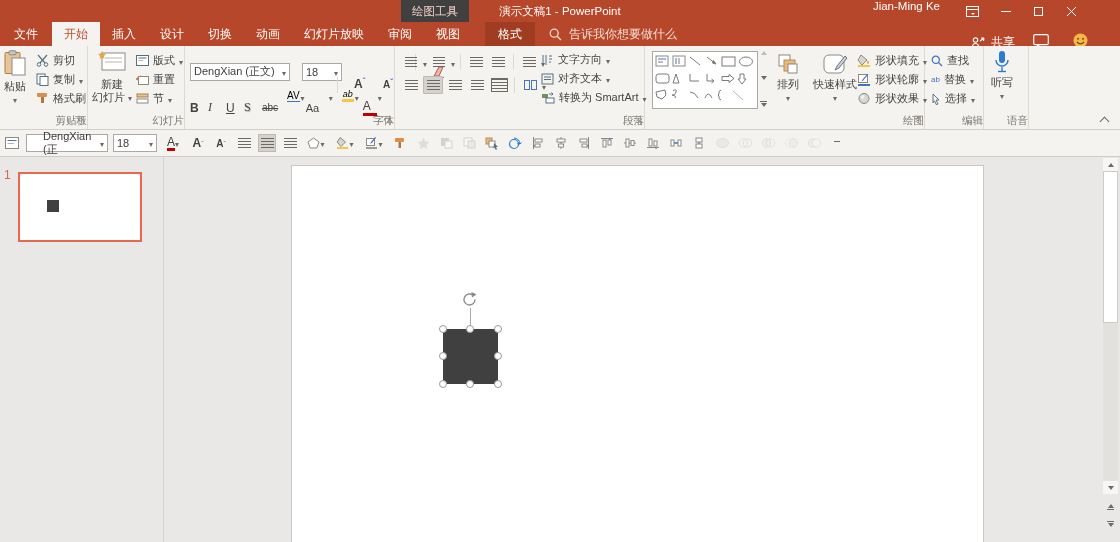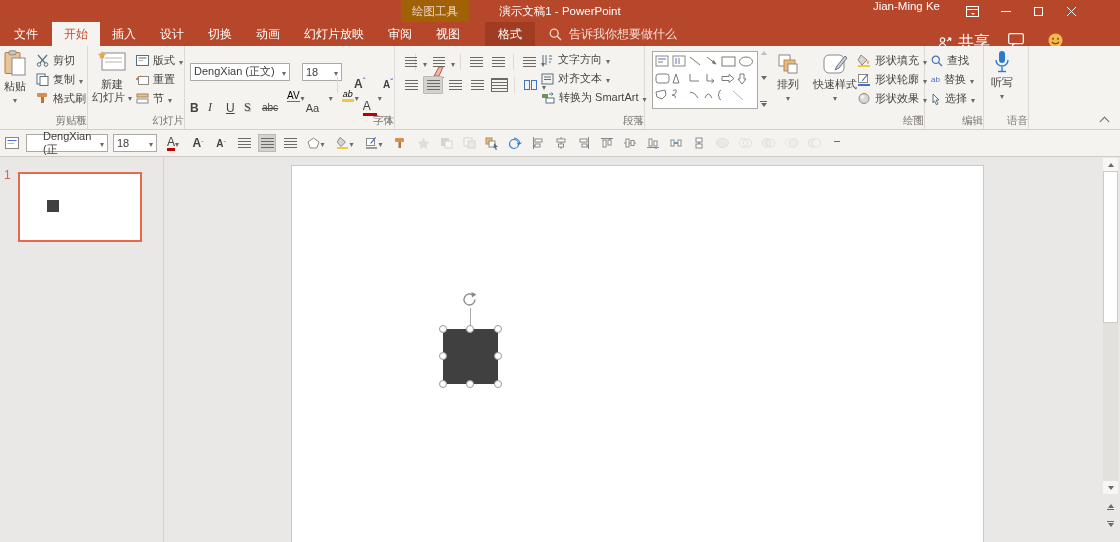--- a/index.html
+++ b/index.html
@@ -2,39 +2,39 @@
 <html><head>
 <meta charset="utf-8">
 <style>
   html,body{margin:0;padding:0;}
   body{width:1120px;height:542px;overflow:hidden;position:relative;
        font-family:"Liberation Sans","DejaVu Sans",sans-serif;background:#e9e8e6;
        -webkit-font-smoothing:antialiased;}
   .abs{position:absolute;}
   
   .titlebar{position:absolute;top:0;left:0;width:1120px;height:22px;background:#b7472a;color:#fff;}
-  .ctx-chip{position:absolute;left:401px;top:0;height:22px;padding:0 11px;background:#a16207;
+  .ctx-chip{position:absolute;left:401px;top:0;height:22px;padding:0 11px;background:#404040;
             color:#f2d3c8;font-size:11.5px;line-height:23px;}
   .doc-title{position:absolute;left:0;top:0;width:1120px;text-align:center;font-size:11.5px;
              line-height:22px;color:#fff;pointer-events:none;}
   .tb-right{position:absolute;right:32px;top:0;height:22px;display:flex;align-items:flex-start;gap:0;}
   .tb-user{font-size:11.5px;color:#fff;margin-right:16px;}
   .winbtn{width:33px;height:22px;display:flex;align-items:center;justify-content:center;
           font-size:10px;color:#fff;}
   .winbtn svg{display:block}
   
   .tabrow{position:absolute;top:22px;left:0;width:1120px;height:24px;background:#b7472a;
           display:flex;align-items:stretch;color:#fff;font-size:12px;}
   .tab{padding:0 12px;display:flex;align-items:center;cursor:default;}
   .tab.file{padding:0 14px;}
   .tab.active{background:#f5f3f0;color:#c24e2e;}
   .tab.contextual{background:#a03c21;margin-left:13px;padding:8px 13px;}
   .tellme{display:flex;align-items:center;gap:7px;margin-left:14px;font-size:12px;color:#f6ded6;}
   .tabrow-right{position:absolute;right:0;top:8px;height:24px;display:flex;align-items:center;gap:18px;
-                padding-right:57px;font-size:16px;color:#fff;}
+                padding-right:32px;font-size:12px;color:#fff;}
   .share-wrap{display:flex;align-items:center;gap:5px;}
   
   .ribbon{position:absolute;top:46px;left:0;width:1120px;height:84px;background:#f5f3f0;
           border-bottom:1px solid #d2cfca;display:flex;box-sizing:border-box;}
   .rgroup{position:relative;height:100%;border-right:1px solid #ddd9d4;box-sizing:border-box;flex:none;}
   .glabel{position:absolute;bottom:1px;left:0;right:0;text-align:right;font-size:10.5px;color:#7b7873;}
   .dlg{position:absolute;right:3px;bottom:4px;width:8px;height:8px;border-left:1px solid #9a948e;
        border-bottom:1px solid #9a948e;transform:rotate(180deg);opacity:.8;}
   .dlg::after{content:"";position:absolute;left:1px;bottom:1px;width:4px;height:4px;
        border-left:1px solid #9a948e;border-bottom:1px solid #9a948e;}

